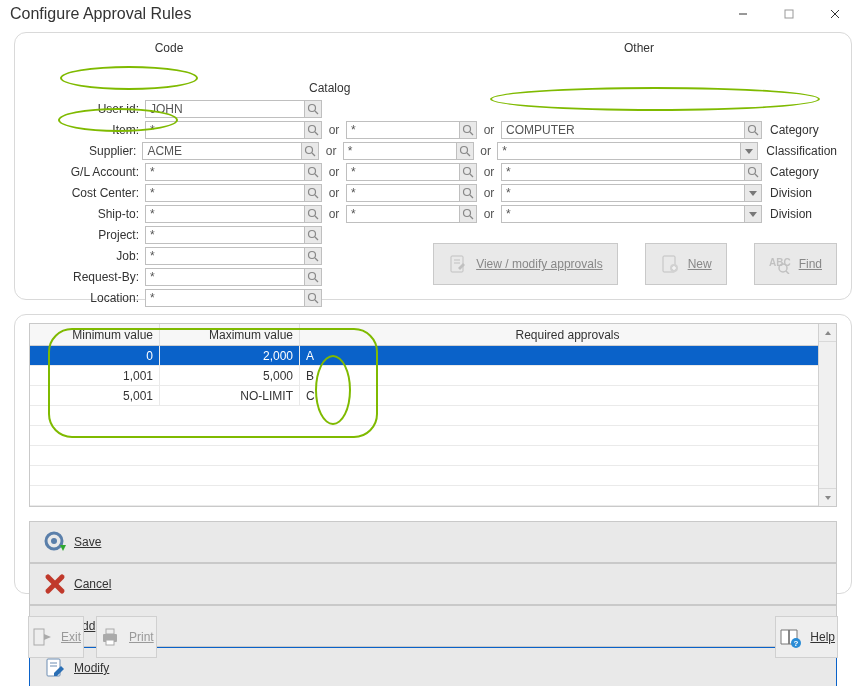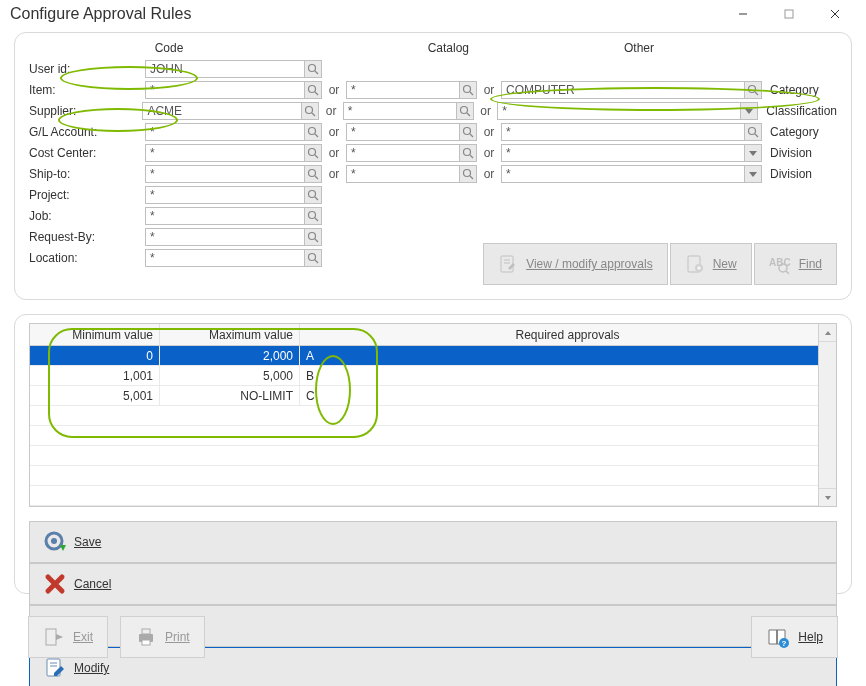--- a/index.html
+++ b/index.html
@@ -26,26 +26,26 @@
     border-radius: 12px;
     padding: 8px 14px 14px 14px;
     background: #fff;
     position: relative;
   }
   .panel.top { height: 268px; }
   .panel.bottom { margin-top: 14px; height: 280px; }
 
   .section-heads { display: flex; font-size: 12px; color: #333; margin-bottom: 4px; }
   .section-heads .h-code { width: 280px; text-align: center; }
-  .section-heads .h-catalog { width: 160px; text-align: right; }
+  .section-heads .h-catalog { width: 160px; text-align: left; margin-top: 40px; }
   .section-heads .h-other { width: 300px; text-align: center; margin-left: 20px; }
 
   .form-rows { display: flex; flex-direction: column; gap: 1px; }
   .frow { display: flex; align-items: center; height: 20px; font-size: 12px; color: #333; }
-  .rlabel { width: 116px; padding-right: 6px; white-space: nowrap; }
+  .rlabel { width: 116px; text-align: right; padding-right: 6px; white-space: nowrap; }
   .fld { display: flex; align-items: center; }
   .txt {
     height: 18px;
     border: 1px solid #bfbfbf;
     background: #fff;
     font-size: 12px;
     padding: 0 4px;
     line-height: 16px;
     color: #555;
   }
@@ -61,21 +61,21 @@
   }
   .lkp svg, .drp svg { display:block; }
   .orlbl { width: 24px; text-align: center; color: #555; }
   .rtlabel { margin-left: 8px; color: #333; }
 
   .toolbar-right {
     position: absolute;
     right: 14px;
     bottom: 14px;
     display: flex;
-    gap: 2px;
+    gap: 27px;
     padding-left: 33px;
   }
   .btn {
     background: #e9e9e9;
     border: 1px solid #c9c9c9;
     color: #888;
     height: 42px;
     padding: 0 14px;
     display: flex;
     align-items: center;
@@ -120,21 +120,21 @@
 
   .footer {
     position:absolute; left:14px; right:14px; bottom:14px;
     display:flex; gap:12px;
   }
   .footer .spacer { flex:1; }
   .fbtn {
     background:#eee;
     border:1px solid #d0d0d0;
     height:42px;
-    padding:0 14px;
+    padding:0 2px;
     display:flex; align-items:center; gap:8px;
     font-size:12px; color:#999;
     text-decoration:underline;
   }
   .fbtn.help { color:#333; }
   .fbtn svg { display:block; }
 
   
   .hl {
     position:absolute;

